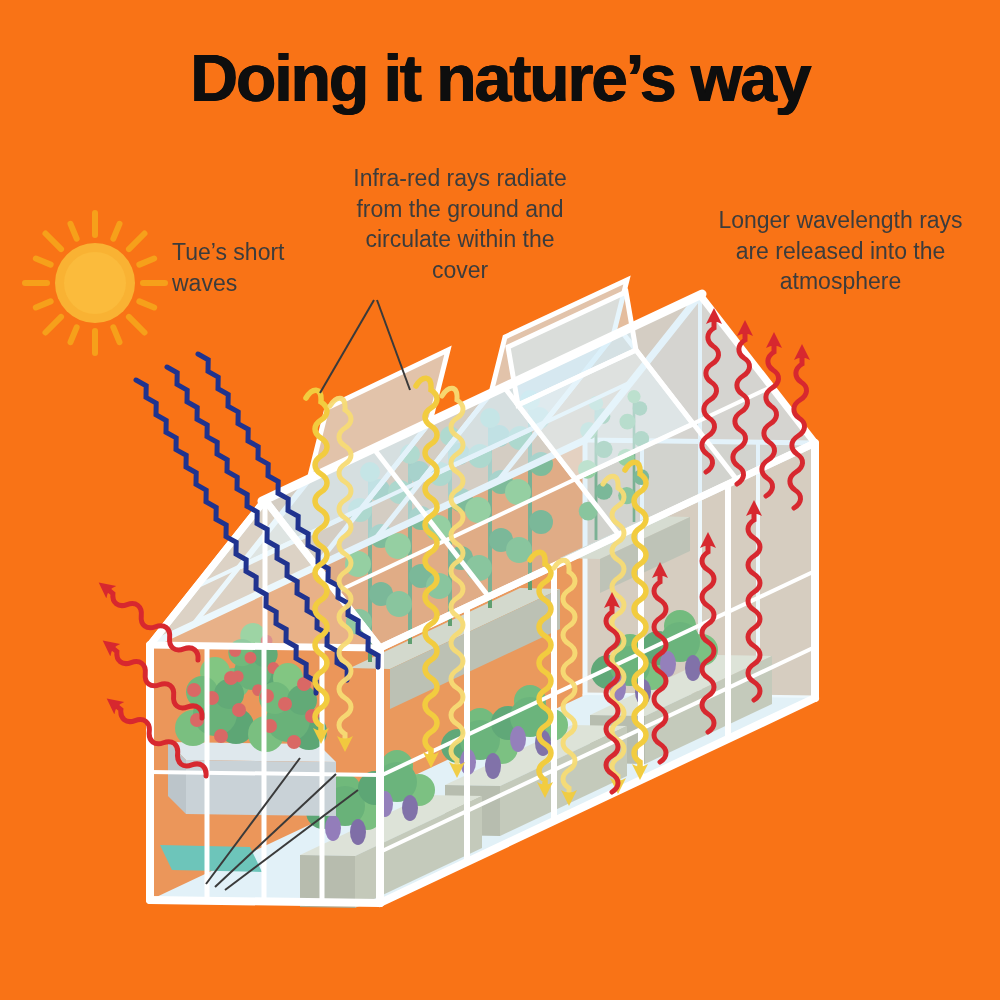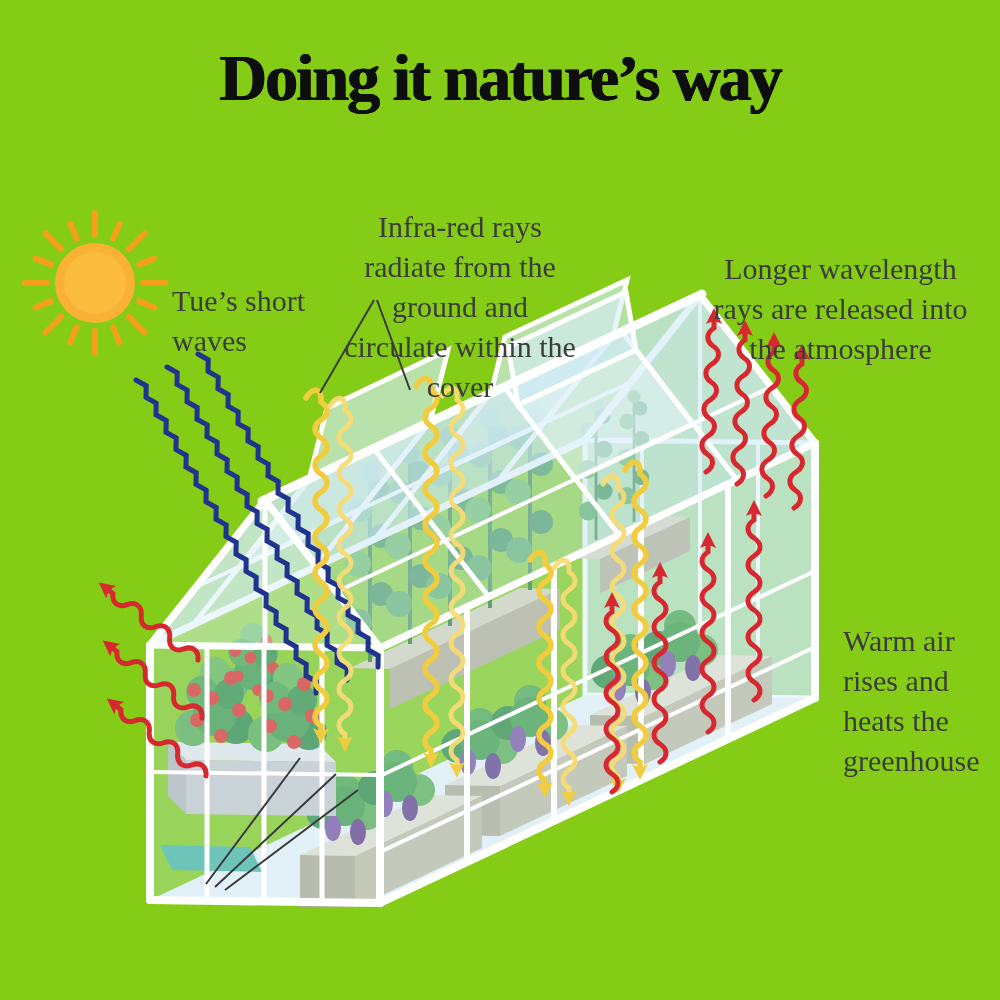--- a/index.html
+++ b/index.html
@@ -1,22 +1,22 @@
 <!DOCTYPE html>
 <html><head>
 <meta charset="utf-8">
 <style>
   html,body{margin:0;padding:0;background:#ffffff;}
-  .canvas{position:relative;width:1000px;height:1000px;background:#84cc16;overflow:hidden;
-          font-family:Liberation Serif, serif;}
+  .canvas{position:relative;width:1000px;height:1000px;background:#f97316;overflow:hidden;
+          font-family:Liberation Sans, sans-serif;}
   svg.scene{position:absolute;left:0;top:0;width:1000px;height:1000px;}
   .title{position:absolute;top:40px;left:0;width:1000px;text-align:center;
          font-size:66px;font-weight:bold;letter-spacing:-2px;color:#0e0e0e;
          text-shadow:0.6px 0 0 #0e0e0e,-0.6px 0 0 #0e0e0e;}
-  .note{position:absolute;font-size:30px;line-height:1.33;color:#3c3c3c;margin-top:44px;}
+  .note{position:absolute;font-size:23px;line-height:1.33;color:#3c3c3c;}
   .note-sun{left:172px;top:237px;width:140px;text-align:left;}
   .note-infrared{left:340px;top:163px;width:240px;text-align:center;}
   .note-released{left:708px;top:205px;width:265px;text-align:center;}
   .note-warm{left:843px;top:577px;width:155px;text-align:left;}
   .note-ground{left:40px;top:882px;width:260px;text-align:left;}
 </style>
 </head>
 <body>
 
 <div class="canvas">
@@ -299,15 +299,14 @@
     <line x1="215" y1="887" x2="336" y2="774"></line>
     <line x1="225" y1="890" x2="358" y2="790"></line>
   </g>
 </svg>
 
 <div class="title">Doing it nature’s way</div>
 
 <div class="note note-sun">Tue’s short waves</div>
 <div class="note note-infrared">Infra-red rays radiate from the ground and circulate within the cover</div>
 <div class="note note-released">Longer wavelength rays are released into the atmosphere</div>
-<div class="note note-warm">Warm air rises and heats the greenhouse</div>
 
 </div>
 
 </body></html>

